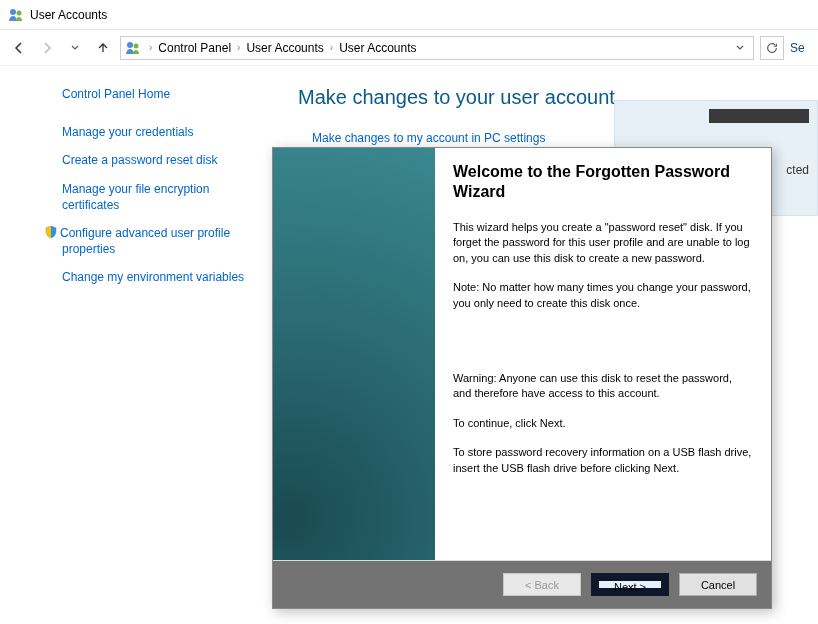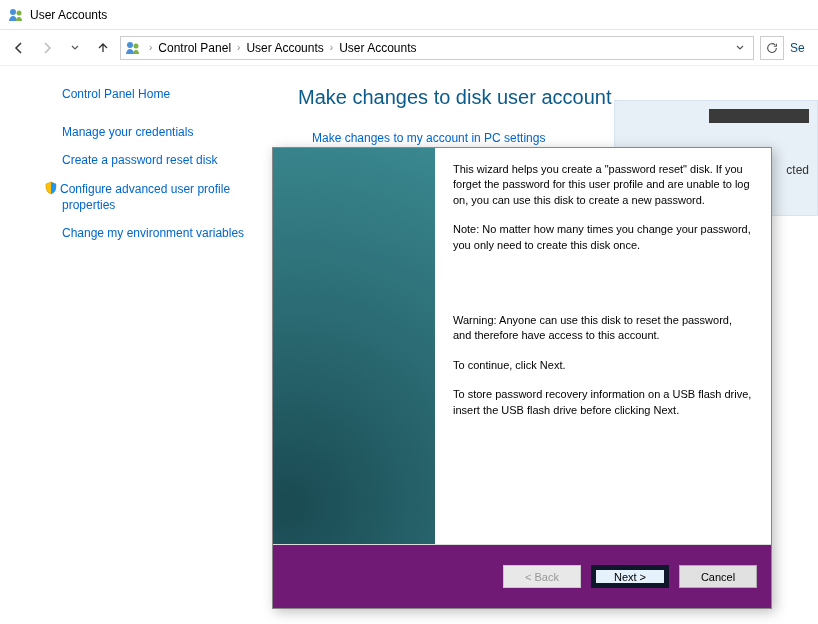--- a/index.html
+++ b/index.html
@@ -166,40 +166,40 @@
     .wizard-text h2 {
       font-family: Tahoma, Arial, sans-serif;
       font-size: 16px;
       font-weight: 700;
       margin-bottom: 18px;
       line-height: 1.25;
     }
     .wizard-text p { margin-bottom: 14px; }
     .wizard-text .gap { height: 46px; }
     .wizard-footer {
-      height: 64px;
-      background: #701a75;
+      height: 48px;
+      background: #737373;
       border-top: 1px solid #ddd;
       display: flex;
       align-items: center;
       justify-content: flex-end;
       padding: 9px 14px;
       gap: 10px;
     }
     .wizard-footer button {
       width: 78px;
       height: 23px;
       font-size: 11px;
       background: #e1e1e1;
       border: 1px solid #adadad;
       cursor: pointer;
     }
     .wizard-footer button.primary {
       background: #e5f1fb;
-      border: 5px solid #0f172a;
+      border: 8px solid #0f172a;
     }
     .wizard-footer button:disabled {
       color: #999;
       background: #e8e8e8;
       border-color: #c8c8c8;
       cursor: default;
     }
     
     svg { display: block; }
   </style>
@@ -266,33 +266,34 @@
       </svg>
   </div>
   <div class="search-stub">Se</div>
 </div>
 
 <div class="content">
   <div class="sidebar">
     <a style="margin-bottom:22px;">Control Panel Home</a>
     <a>Manage your credentials</a>
     <a>Create a password reset disk</a>
+    <a>Manage your file encryption certificates</a>
     <a class="with-shield">
       <span class="shield-inline">
         <svg viewBox="0 0 14 14" width="14" height="14">
             <path d="M7 1l5 2v3c0 4-2.5 6-5 7-2.5-1-5-3-5-7V3z" fill="#ffc107" stroke="#c08a00" stroke-width="0.5"></path>
             <path d="M7 1l5 2v3c0 4-2.5 6-5 7V1z" fill="#2196f3"></path>
           </svg>
       </span><span>Configure advanced user profile properties</span>
     </a>
     <a>Change my environment variables</a>
   </div>
 
   <div class="main">
-    <h1>Make changes to disk user account</h1>
+    <h1>Make changes to your user account</h1>
     <div class="account-card">
       <div class="dark"></div>
       <div class="prot">cted</div>
     </div>
     <div class="main-links">
       <a style="padding-left:14px;">Make changes to my account in PC settings</a>
       <a>
         <span>
             <svg viewBox="0 0 14 14" width="14" height="14">
               <path d="M7 1l5 2v3c0 4-2.5 6-5 7-2.5-1-5-3-5-7V3z" fill="#ffc107" stroke="#c08a00" stroke-width="0.5"></path>
@@ -330,20 +331,21 @@
         <span>Cha</span>
       </a>
     </div>
   </div>
 </div>
 
 <div class="wizard">
   <div class="wizard-body">
     <div class="wizard-banner"></div>
     <div class="wizard-text">
+      <h2>Welcome to the Forgotten Password Wizard</h2>
       <p>This wizard helps you create a "password reset" disk. If you forget the password for this user profile and are unable to log on, you can use this disk to create a new password.</p>
       <p>Note: No matter how many times you change your password, you only need to create this disk once.</p>
       <div class="gap"></div>
       <p>Warning: Anyone can use this disk to reset the password, and therefore have access to this account.</p>
       <p>To continue, click Next.</p>
       <p>To store password recovery information on a USB flash drive, insert the USB flash drive before clicking Next.</p>
     </div>
   </div>
   <div class="wizard-footer">
     <button disabled="">&lt; Back</button>

